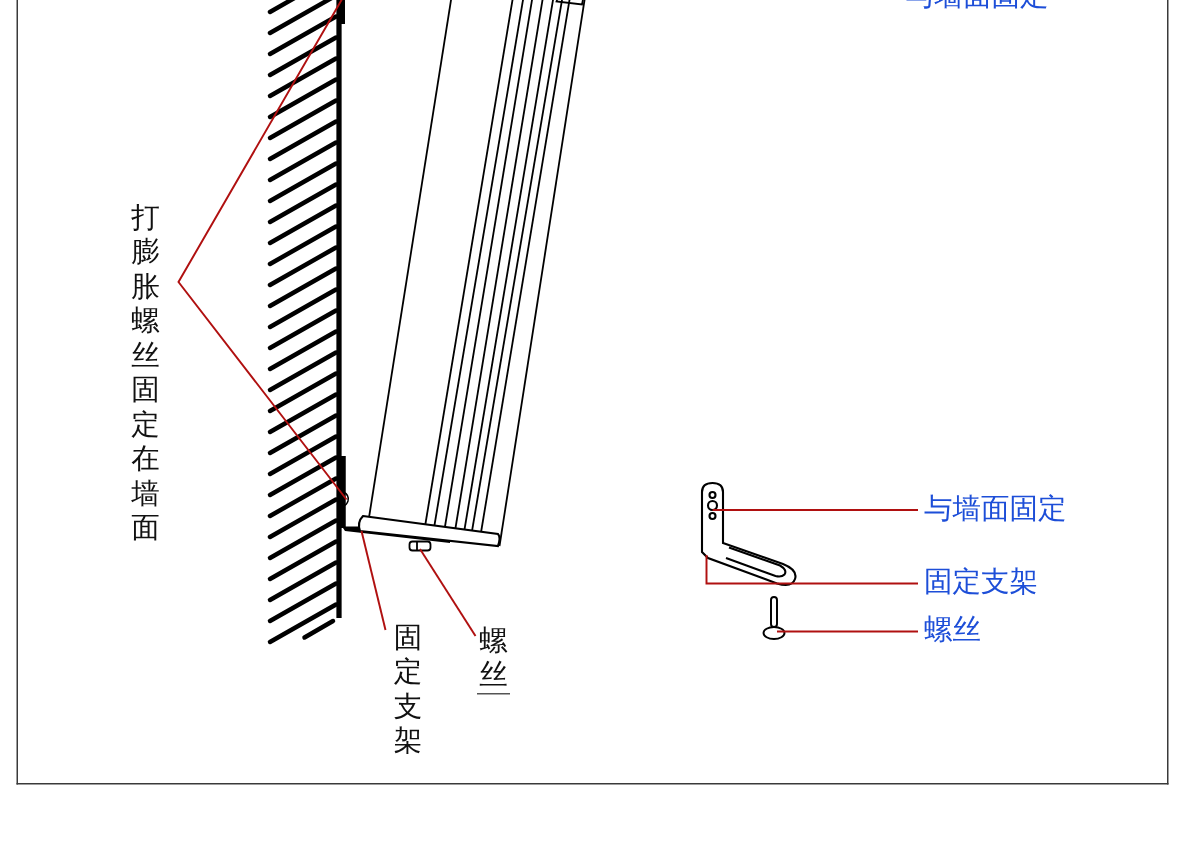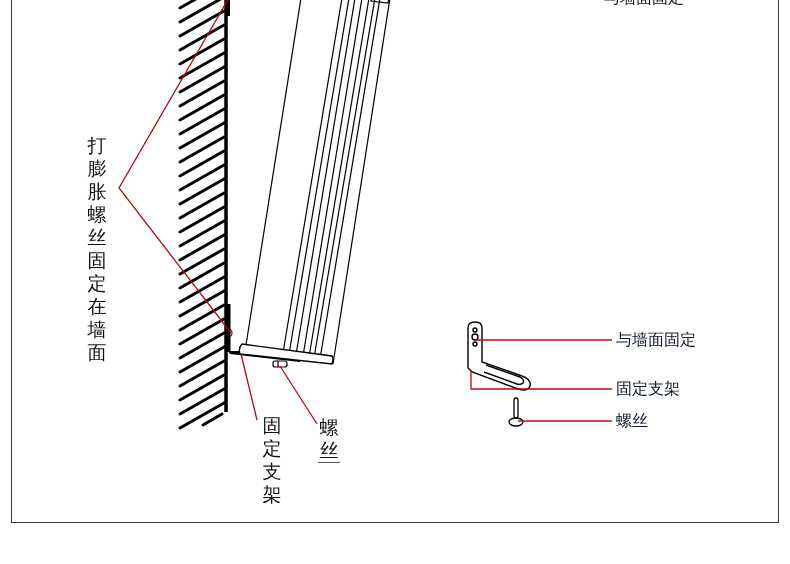--- a/index.html
+++ b/index.html
@@ -3,21 +3,21 @@
 <meta charset="utf-8">
 <style>
   html, body { margin: 0; padding: 0; background: #ffffff; }
   body { width: 790px; height: 564px; position: relative; overflow: hidden;
          font-family: "DejaVu Sans", "Liberation Sans", sans-serif; }
   #canvas { position: absolute; left: 0; top: 0; width: 790px; height: 564px; }
   .frame { position: absolute; left: 11px; top: -2px; width: 766px; height: 524px;
            border: 1.5px solid #3a3a3a; border-top: none; box-sizing: content-box; }
   .vlabel { position: absolute; color: #111; font-size: 19px; line-height: 23px;
             width: 22px; text-align: center; letter-spacing: 0; word-break: break-all; }
-  .hlabel { position: absolute; color: #0f172a; font-size: 16px; line-height: 22px; white-space: nowrap; font-family: Liberation Serif, serif; }
+  .hlabel { position: absolute; color: #1d4ed8; font-size: 19px; line-height: 22px; white-space: nowrap; font-family: Liberation Serif, serif; }
   .underline { border-bottom: 1px solid #555; }
 </style>
 </head>
 <body>
 
 <div class="frame"></div>
 
 <svg id="canvas" viewBox="0 0 790 564" xmlns="http://www.w3.org/2000/svg">
 
   <g stroke="#000" stroke-width="3" stroke-linecap="round">

